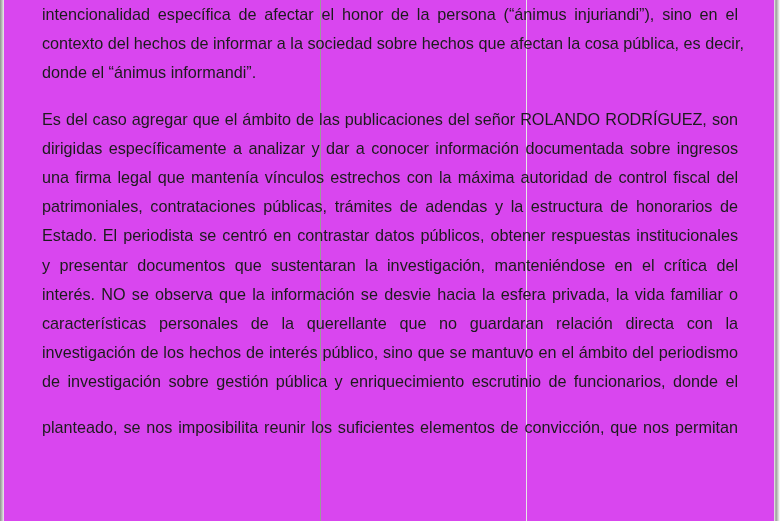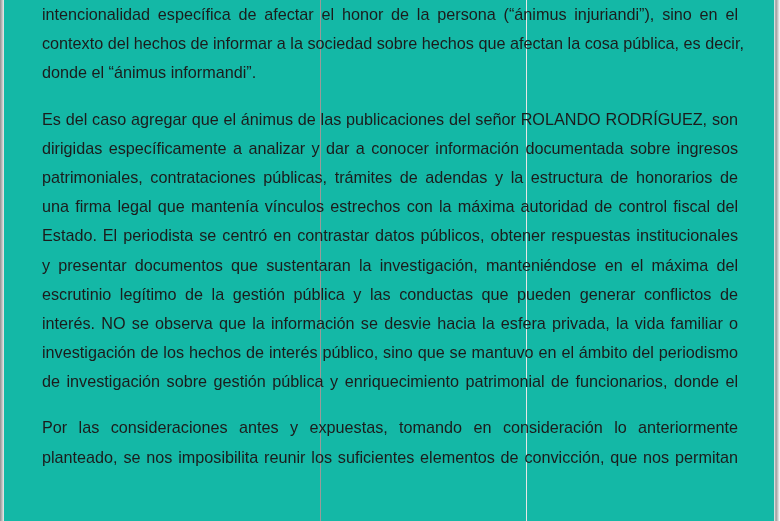--- a/index.html
+++ b/index.html
@@ -12,21 +12,21 @@
       height: 521px;
       overflow: hidden;
       position: relative;
     }
     .page {
       position: absolute;
       left: 0;
       top: 0;
       width: 780px;
       height: 521px;
-      background: #14b8a6;
+      background: #d946ef;
       overflow: hidden;
     }
     .edge-left {
       position: absolute;
       left: 0;
       top: 0;
       width: 4px;
       height: 521px;
       background: linear-gradient(to right, #8f8f8f 0px, #bdbdbd 2px, #ececec 4px);
     }
@@ -89,30 +89,29 @@
   <div class="edge-right"></div>
 
   <div class="text-block">
     <div style="margin-top:0px;">
       <span class="line">intencionalidad específica de afectar el honor de la persona (“ánimus injuriandi”), sino en el</span>
       <span class="line">contexto del hechos de informar a la sociedad sobre hechos que afectan la cosa pública, es decir,</span>
       <span class="line last">donde el “ánimus informandi”.</span>
     </div>
     <span class="para-gap"></span>
     <div>
-      <span class="line">Es del caso agregar que el ánimus de las publicaciones del señor ROLANDO RODRÍGUEZ, son</span>
+      <span class="line">Es del caso agregar que el ámbito de las publicaciones del señor ROLANDO RODRÍGUEZ, son</span>
       <span class="line">dirigidas específicamente a analizar y dar a conocer información documentada sobre ingresos</span>
+      <span class="line">una firma legal que mantenía vínculos estrechos con la máxima autoridad de control fiscal del</span>
       <span class="line">patrimoniales, contrataciones públicas, trámites de adendas y la estructura de honorarios de</span>
-      <span class="line">una firma legal que mantenía vínculos estrechos con la máxima autoridad de control fiscal del</span>
       <span class="line">Estado. El periodista se centró en contrastar datos públicos, obtener respuestas institucionales</span>
-      <span class="line">y presentar documentos que sustentaran la investigación, manteniéndose en el máxima del</span>
-      <span class="line">escrutinio legítimo de la gestión pública y las conductas que pueden generar conflictos de</span>
+      <span class="line">y presentar documentos que sustentaran la investigación, manteniéndose en el crítica del</span>
       <span class="line">interés. NO se observa que la información se desvie hacia la esfera privada, la vida familiar o</span>
+      <span class="line">características personales de la querellante que no guardaran relación directa con la</span>
       <span class="line">investigación de los hechos de interés público, sino que se mantuvo en el ámbito del periodismo</span>
-      <span class="line">de investigación sobre gestión pública y enriquecimiento patrimonial de funcionarios, donde el</span>
+      <span class="line">de investigación sobre gestión pública y enriquecimiento escrutinio de funcionarios, donde el</span>
     </div>
     <span class="para-gap"></span>
     <div>
-      <span class="line">Por las consideraciones antes y expuestas, tomando en consideración lo anteriormente</span>
       <span class="line">planteado, se nos imposibilita reunir los suficientes elementos de convicción, que nos permitan</span>
     </div>
   </div>
 </div>
 
 </body></html>

